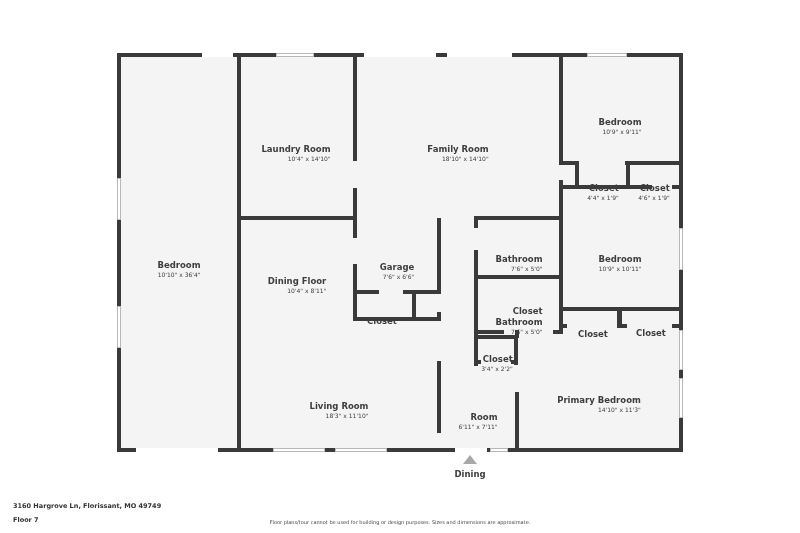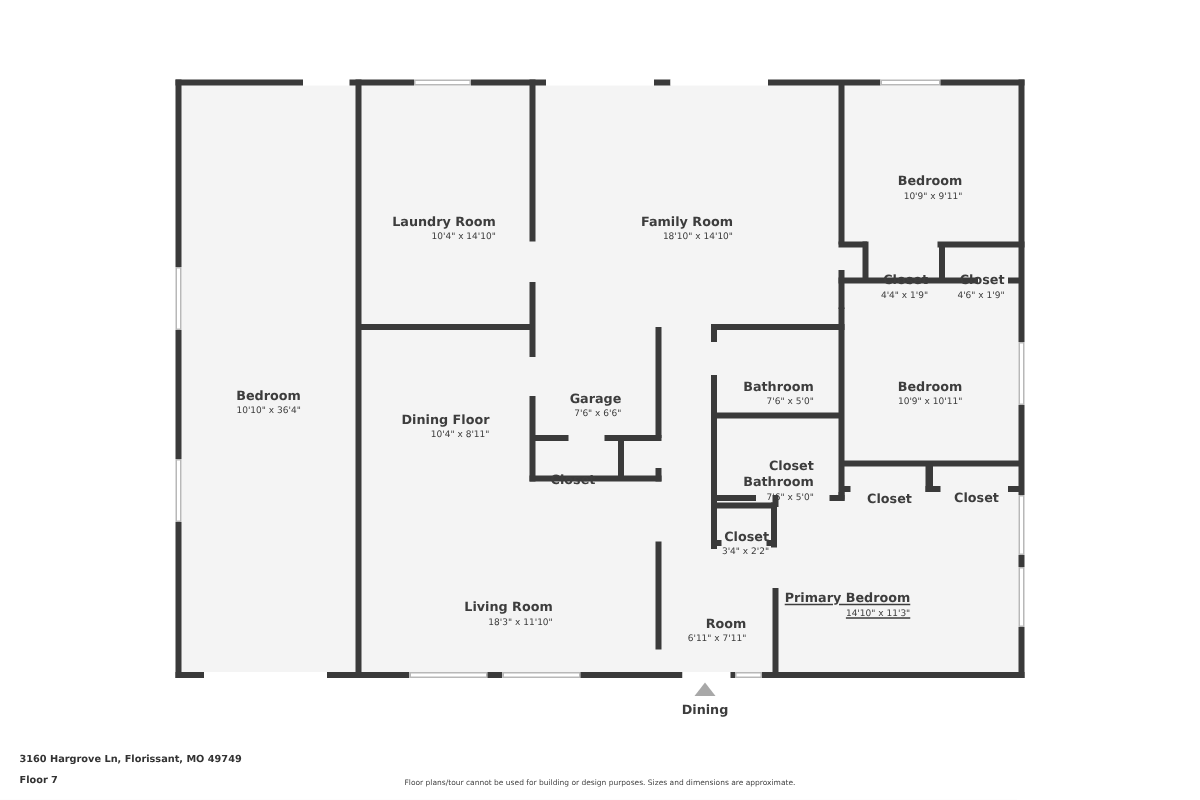--- a/index.html
+++ b/index.html
@@ -178,21 +178,21 @@
     <span class="dim">3'4" x 2'2"</span>
   </div>
   <div class="room" style="left:339px;top:393px;">
     <span class="name">Living Room</span>
     <span class="dim">18'3" x 11'10"</span>
   </div>
   <div class="room" style="left:478px;top:404px;">
     <span class="name">Room</span>
     <span class="dim">6'11" x 7'11"</span>
   </div>
-  <div class="room" style="left:565px;top:387px;text-decoration:underline;">
+  <div class="room" style="left:599px;top:387px;">
     <span class="name">Primary Bedroom</span>
     <span class="dim">14'10" x 11'3"</span>
   </div>
 
   <div class="entry-arrow" style="left:463px;top:455px;"></div>
   <div class="entry-label" style="left:470px;top:469px;">Dining</div>
 
   <div class="footer-addr">3160 Hargrove Ln, Florissant, MO 49749</div>
   <div class="footer-floor">Floor 7</div>
   <div class="footer-disc">Floor plans/tour cannot be used for building or design purposes. Sizes and dimensions are approximate.</div>

